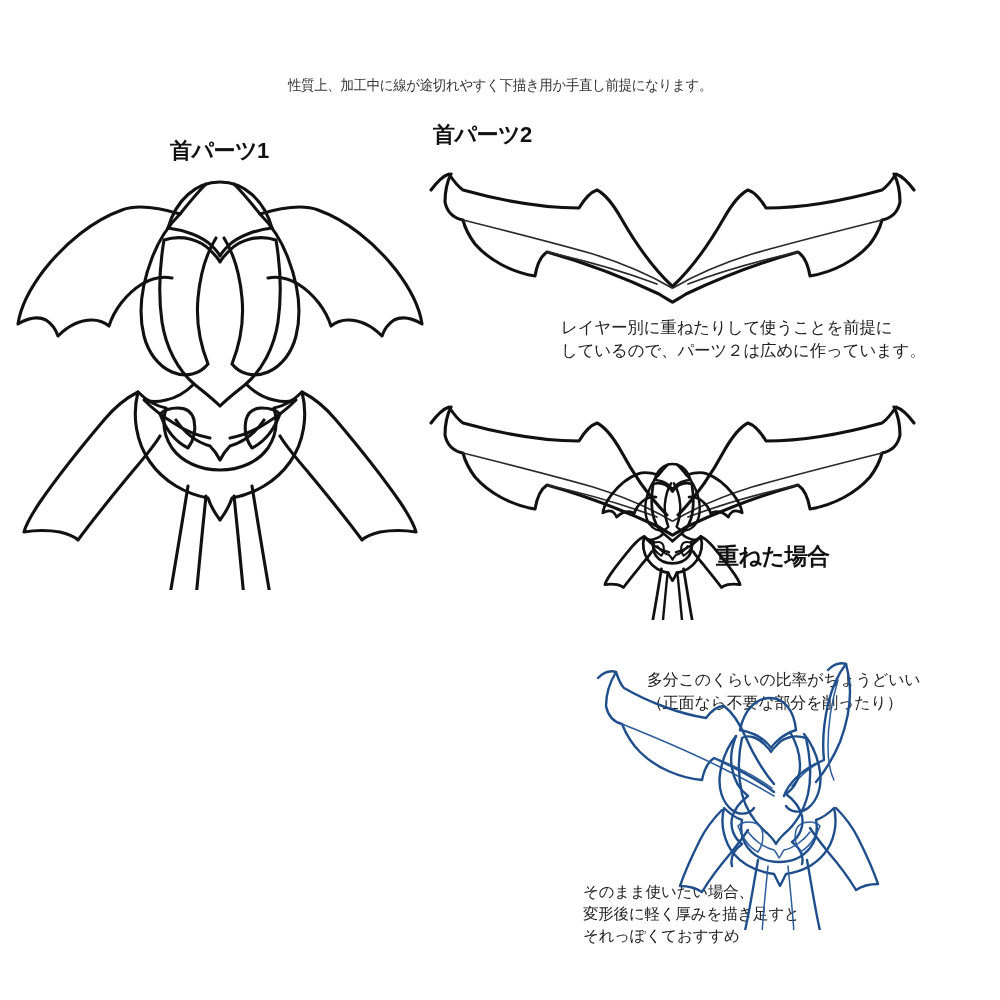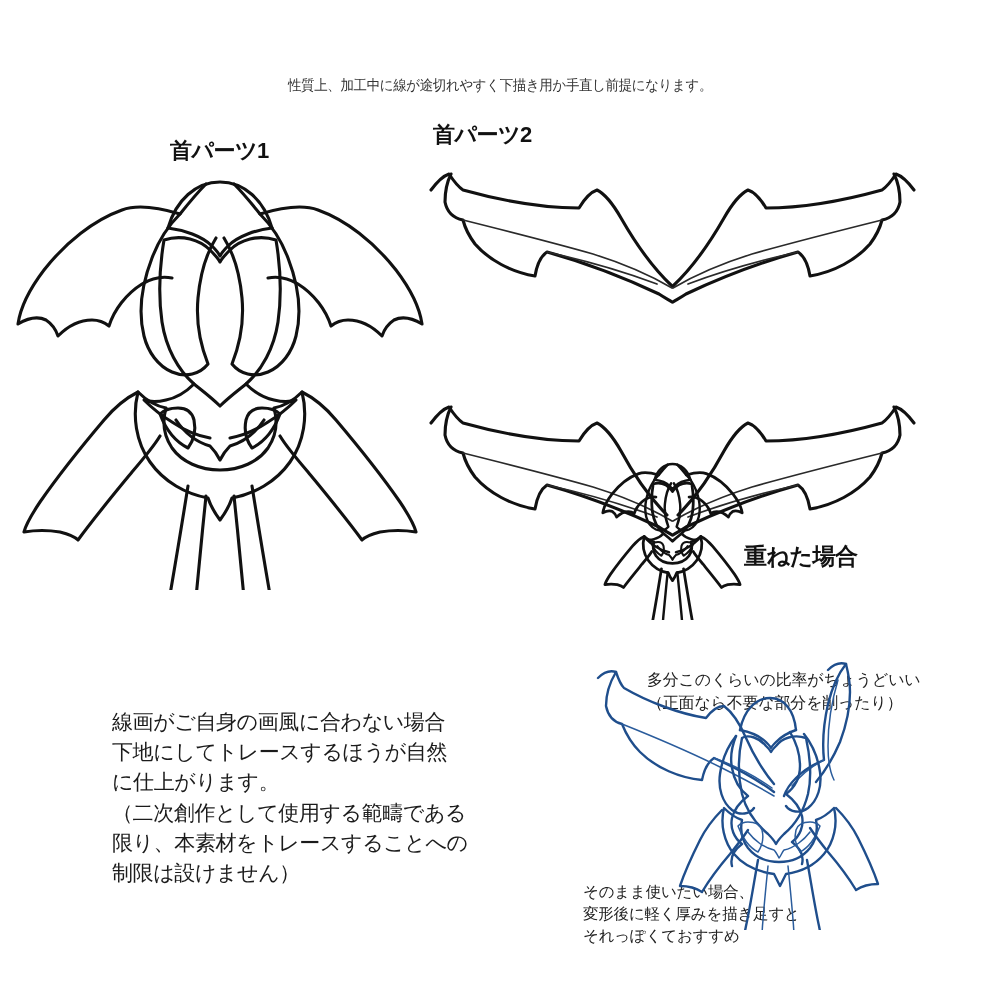--- a/index.html
+++ b/index.html
@@ -42,21 +42,21 @@
   .part-label {
     font-size: 22px;
     font-weight: bold;
     color: #111111;
     white-space: nowrap;
     letter-spacing: -0.5px;
   }
   #label-part1 { left: 124px; top: 136px; margin-left: 46px; }
   #label-part2 { left: 433px; top: 120px; }
   #label-overlay {
-    left: 744px; top: 541px;
+    left: 716px; top: 541px;
     font-size: 23px; font-weight: bold; color: #111111;
     white-space: nowrap; letter-spacing: -0.5px;
   }
 
   
   .caption {
     font-size: 16.5px;
     line-height: 1.42;
     color: #222222;
     white-space: pre-line;
@@ -96,30 +96,26 @@
 
 
   <div class="abs" id="subtitle">性質上、加工中に線が途切れやすく下描き用か手直し前提になります。</div>
 
   <div class="abs part-label" id="label-part1">首パーツ1</div>
 
   <div class="abs part-label" id="label-part2">首パーツ2</div>
 
   <div class="abs" id="label-overlay">重ねた場合</div>
 
+  <div class="abs caption" id="cap-part2">レイヤー別に重ねたりして使うことを前提に
+しているので、パーツ２は広めに作っています。</div>
 
   <div class="abs caption" id="cap-ratio">多分このくらいの比率がちょうどいい
 （正面なら不要な部分を削ったり）</div>
 
-  <div class="abs" id="cap-trace">線画がご自身の画風に合わない場合
-下地にしてトレースするほうが自然
-に仕上がります。
-（二次創作として使用する範疇である
-限り、本素材をトレースすることへの
-制限は設けません）</div>
 
   <div class="abs caption" id="cap-bottom">そのまま使いたい場合、
 変形後に軽く厚みを描き足すと
 それっぽくておすすめ</div>
 
   <svg class="abs art" id="art-part1" width="420" height="460" viewBox="0 0 420 460" aria-hidden="true">
 
     <path class="ink" d="M196,54 C188,62 178,74 170,84
                          C150,78 128,74 112,80
                          C84,90 56,112 34,140

